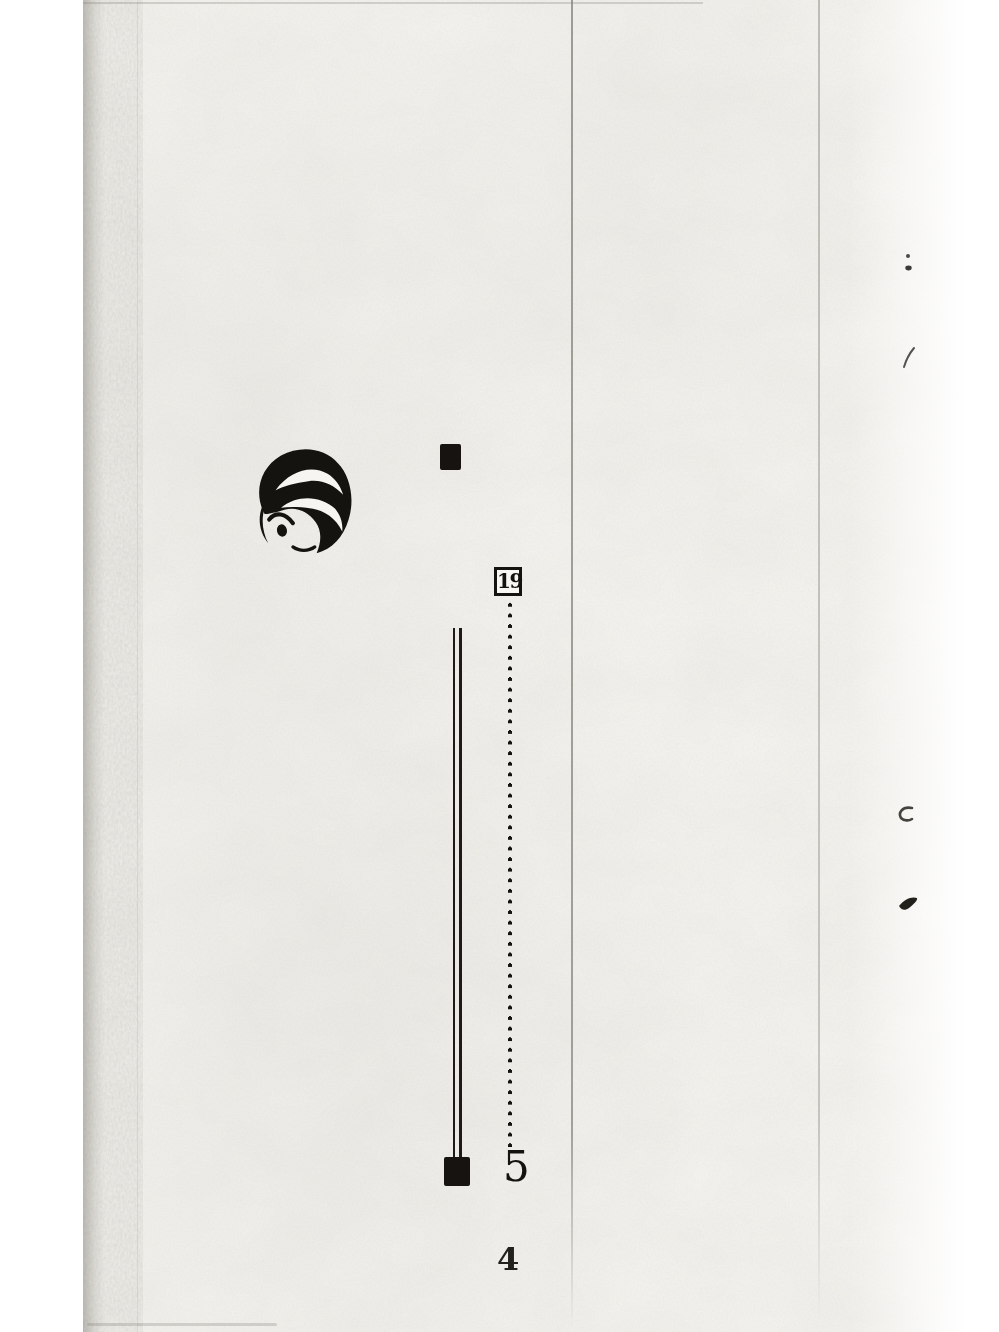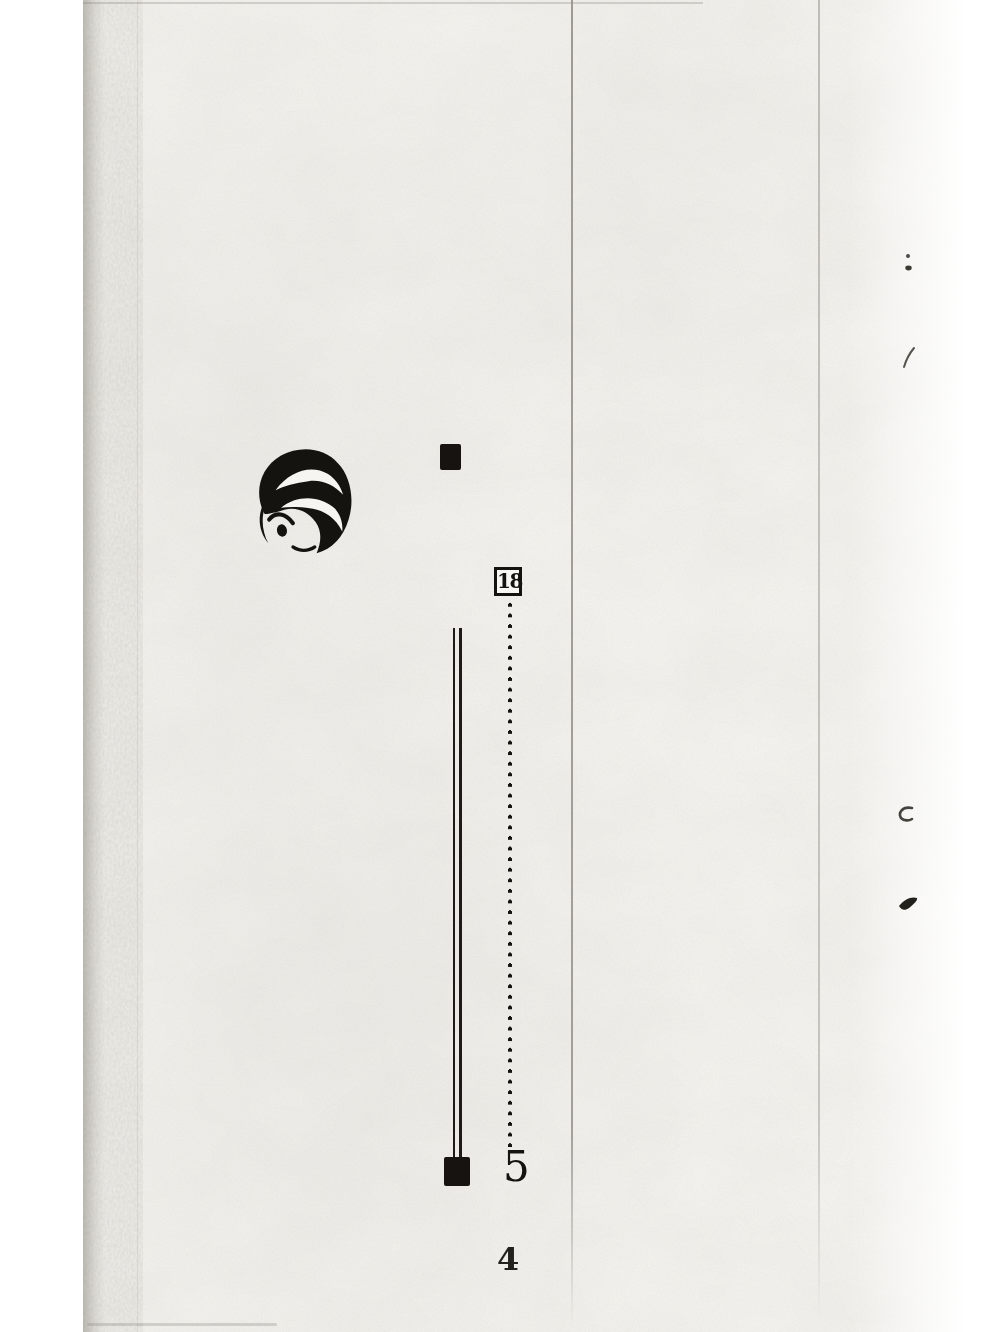--- a/index.html
+++ b/index.html
@@ -93,21 +93,21 @@
            C94,81 82,72 67,70 C55,68 43,68 34,69 Z"></path>
       <path fill="#15130f" d="M14,66 C8,80 10,96 20,108 C13,95 12,79 17,67 Z"></path>
       <path fill="none" stroke="#15130f" stroke-width="4.5" stroke-linecap="round" d="M21,82 C28,73 39,75 47,86"></path>
       <ellipse cx="35" cy="94" rx="5.5" ry="6.8" transform="rotate(-12 35 94)" fill="#15130f"></ellipse>
       <path fill="none" stroke="#15130f" stroke-width="3.5" stroke-linecap="round" d="M47,112 C54,117 64,117 71,112"></path>
     </svg>
 
     <div class="sq sq-top"></div>
 
     <div class="numbox">
-      <span>18</span>
+      <span>19</span>
     </div>
 
     <div class="dbl-line"></div>
     <div class="sq sq-bottom"></div>
 
     <div class="dot-line"></div>
     <div class="answer">5</div>
 
     <div class="pagenum">4</div>
 

